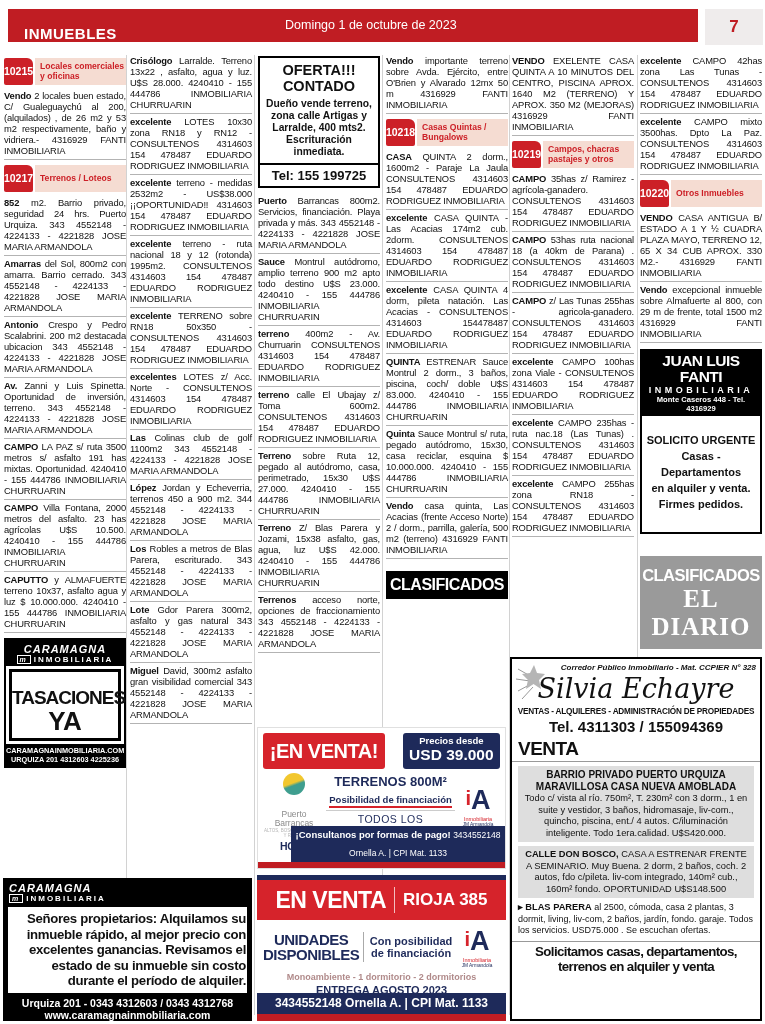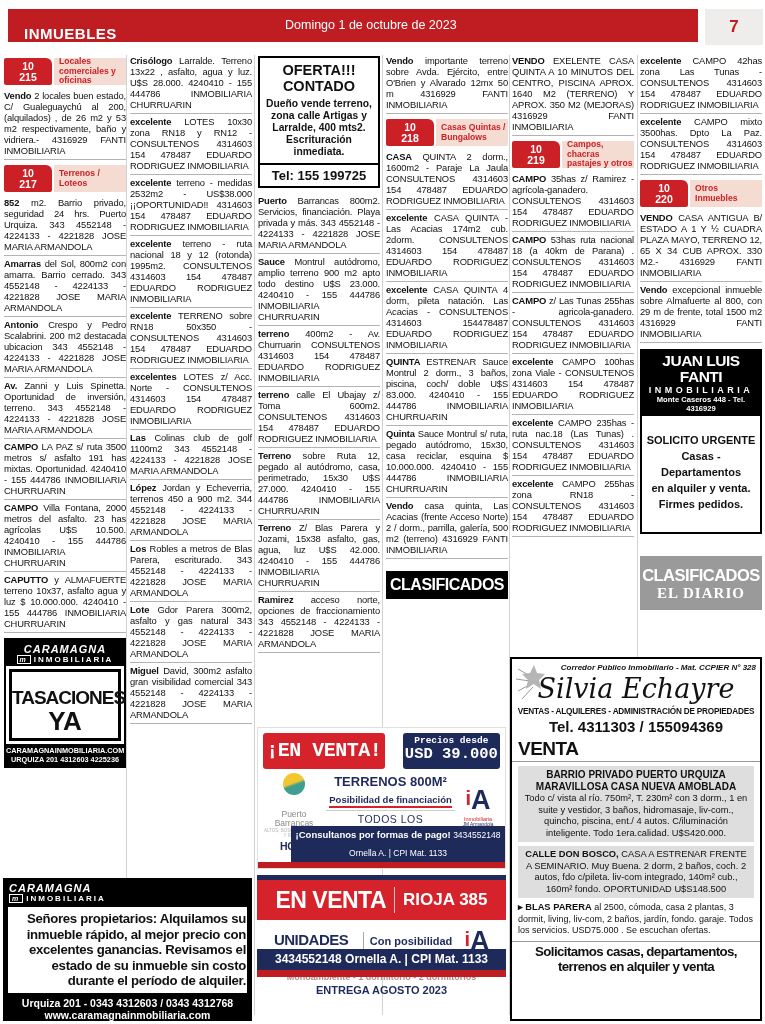--- a/index.html
+++ b/index.html
@@ -13,21 +13,21 @@
   .hdr-pagenum{position:absolute;top:9px;right:2px;width:58px;height:36px;background:#efecec;
                color:#c01d23;font-weight:bold;font-size:17px;display:flex;align-items:center;justify-content:center;}
   
   .col{position:absolute;top:53px;width:122px;}
   #colwrap-0{left:4px}#colwrap-1{left:130px}#colwrap-2{left:258px}#colwrap-3{left:386px}#colwrap-4{left:512px}#colwrap-5{left:640px}
   .vline{position:absolute;top:55px;height:960px;width:1px;background:#d2d2d2;}
   .ad{margin:0;padding:2px 0 3px;font-size:9.4px;line-height:11px;text-align:justify;
       border-bottom:1px solid #b3b3b3;letter-spacing:-.15px;font-stretch:condensed;}
   .ad b{font-weight:bold;}
   .cat{display:flex;align-items:stretch;margin:5px 0 3px;height:27px;}
-  .cat-code{background:#cc2027;color:#fff;font-weight:bold;width:48px;display:flex;flex-direction:column;
+  .cat-code{background:#cc2027;color:#fff;font-weight:bold;width:29px;display:flex;flex-direction:row;
             align-items:center;justify-content:center;font-size:10.5px;line-height:11px;border-radius:2px 6px 2px 2px;}
   .cat-label{background:#f5dcd2;color:#cc2027;font-weight:bold;font-size:8.6px;line-height:9.5px;flex:1;
              display:flex;align-items:center;padding-left:5px;margin-left:2px;}
   
   .oferta{border:2px solid #000;padding:4px 3px 0;text-align:center;margin:3px 0 5px;}
   .oferta .t{font-weight:bold;font-size:14.5px;line-height:16px;}
   .oferta .b{font-weight:bold;font-size:10.3px;line-height:12px;margin:4px 0;}
   .oferta .tel{font-weight:bold;font-size:13px;border-top:2px solid #000;margin:5px -3px 0;padding:3px 0;}
   
   .cara-box{border:2px solid #000;margin-top:5px;}
@@ -45,31 +45,31 @@
   
   .fanti{border:2px solid #000;margin-top:6px;}
   .fanti-head{background:#000;color:#fff;text-align:center;padding:2px 0 3px;}
   .fanti-name{font-weight:900;font-size:15.5px;line-height:16px;letter-spacing:-.5px;font-stretch:condensed;}
   .fanti-sub{font-weight:bold;font-size:9px;letter-spacing:3.5px;}
   .fanti-addr{font-weight:bold;font-size:7.6px;}
   .fanti-body{text-align:center;font-weight:bold;font-size:11px;line-height:16px;padding:16px 2px 20px;border-radius:18px;}
   
   .eldiario{background:#9a9a9a;color:#fff;text-align:center;margin-top:22px;padding:10px 0 8px;}
   .eld-1{font-weight:900;font-size:16.5px;letter-spacing:-.5px;font-stretch:condensed;}
-  .eld-2{font-weight:900;font-size:15px;font-family:"Liberation Serif",serif;letter-spacing:1px;text-align:center;}
+  .eld-2{font-weight:900;font-size:25px;font-family:"Liberation Serif",serif;letter-spacing:1px;text-align:center;}
   
   .cara-wide{position:absolute;left:3px;top:878px;width:249px;height:143px;background:#000;z-index:5;box-sizing:border-box;padding:3px 4px;}
   .cw-head{color:#fff;padding:1px 2px 3px;}
   .cw-msg{background:#fff;border:1px solid #000;text-align:right;font-weight:900;font-size:13.2px;
           line-height:15.5px;padding:4px 1px;font-stretch:condensed;letter-spacing:-.3px;}
   .cw-foot{color:#fff;font-weight:bold;font-size:10.5px;text-align:center;line-height:12px;padding-top:3px;}
   
   .enventa{position:absolute;left:257px;top:727px;width:249px;height:142px;background:#fff;z-index:5;
            box-sizing:border-box;border:1px solid #e0e0e0;}
-  .ev-row1{display:flex;gap:18px;padding:5px 5px 0;font-family:Liberation Mono, monospace;}
+  .ev-row1{display:flex;gap:18px;padding:5px 5px 0;}
   .ev-red{background:#d6232b;color:#fff;font-weight:900;font-size:20px;flex:1.25;text-align:center;
           line-height:36px;border-radius:3px;letter-spacing:-.5px;}
   .ev-navy{background:#1e2a5a;color:#fff;flex:1;text-align:center;border-radius:3px;padding:2px 0;}
   .ev-navy .s1{font-size:9.5px;font-weight:bold;display:block;line-height:11px;}
   .ev-navy .s2{font-size:15.5px;font-weight:900;display:block;line-height:17px;}
   .ev-row2{display:flex;align-items:center;padding:4px 4px 0;}
   .pb-logo{width:64px;text-align:center;}
   .pb-circle{width:22px;height:22px;border-radius:50%;margin:0 auto;
              background:linear-gradient(160deg,#f2c72e 45%,#3f9e8f 55%);}
   .pb-name{font-size:8.5px;color:#8a8a8a;line-height:9px;margin-top:15px;}
@@ -82,21 +82,21 @@
   .ia-i{color:#d6232b;font-weight:900;font-size:20px;position:relative;top:-4px;}
   .ia-a{color:#1e2a5a;font-weight:900;font-size:27px;}
   .ia-sub{font-size:5.5px;color:#d6232b;line-height:6px;}
   .ia-sub2{font-size:4.8px;color:#1e2a5a;}
   .ev-honor{color:#1e2a5a;font-weight:900;font-size:10.5px;text-align:center;margin-top:2px;letter-spacing:-.2px;}
   .ev-foot{position:absolute;left:0;right:0;bottom:6px;background:#1e2a5a;color:#fff;text-align:center;
            font-size:8.5px;line-height:18px;margin-left:33px;}
   .ev-foot b{font-size:9.5px;}
   .ev-strip{position:absolute;left:0;right:0;bottom:0;height:6px;background:#c01d23;}
   
-  .rioja{position:absolute;left:257px;top:875px;width:249px;height:102px;background:#fff;z-index:5;box-sizing:border-box;}
+  .rioja{position:absolute;left:257px;top:875px;width:249px;height:146px;background:#fff;z-index:5;box-sizing:border-box;}
   .rj-topstrip{height:5px;background:#1e2a5a;}
   .rj-banner{background:#d6232b;color:#fff;display:flex;align-items:center;justify-content:center;gap:8px;height:40px;}
   .rj-t1{font-weight:900;font-size:23px;letter-spacing:-.5px;}
   .rj-div{width:1px;height:26px;background:#fff;opacity:.7;}
   .rj-t2{font-weight:bold;font-size:17px;}
   .rj-body{display:flex;align-items:center;padding:6px 6px 0;}
   .rj-units{color:#1e2a5a;font-weight:900;font-size:15px;line-height:15px;letter-spacing:-.5px;flex:1.1;text-align:center;}
   .rj-vdiv{width:1px;height:30px;background:#aaa;margin:0 4px;}
   .rj-fin{color:#1e2a5a;font-weight:bold;font-size:11px;line-height:12px;flex:1;text-align:center;}
   .rj-types{color:#b08a8a;font-weight:bold;font-size:9px;text-align:center;margin-top:4px;}
@@ -202,21 +202,21 @@
       <div class="b">Dueño vende terreno, zona calle Artigas y Larralde, 400 mts2. Escrituración inmediata.</div>
       <div class="tel">Tel: 155 199725</div>
     </div>
     <div>
         <p class="ad"><b>Puerto </b><span>Barrancas 800m2. Servicios, financiación. Playa privada y más. 343 4552148 - 4224133 - 4221828 JOSE MARIA ARMANDOLA</span></p>
         <p class="ad"><b>Sauce </b><span>Montrul autódromo, amplio terreno 900 m2 apto todo destino U$S 23.000. 4240410 - 155 444786 INMOBILIARIA CHURRUARIN</span></p>
         <p class="ad"><b>terreno </b><span>400m2 - Av. Churruarin CONSULTENOS 4314603 154 478487 EDUARDO RODRIGUEZ INMOBILIARIA</span></p>
         <p class="ad"><b>terreno </b><span>calle El Ubajay z/ Toma 600m2. CONSULTENOS 4314603 154 478487 EDUARDO RODRIGUEZ INMOBILIARIA</span></p>
         <p class="ad"><b>Terreno </b><span>sobre Ruta 12, pegado al autódromo, casa, perimetrado, 15x30 U$S 27.000. 4240410 - 155 444786 INMOBILIARIA CHURRUARIN</span></p>
         <p class="ad"><b>Terreno </b><span>Z/ Blas Parera y Jozami, 15x38 asfalto, gas, agua, luz U$S 42.000. 4240410 - 155 444786 INMOBILIARIA CHURRUARIN</span></p>
-        <p class="ad"><b>Ramirez </b><span>acceso norte, opciones de fraccionamiento 343 4552148 - 4224133 - 4221828 JOSE MARIA ARMANDOLA</span></p>
+        <p class="ad"><b>Terrenos </b><span>acceso norte, opciones de fraccionamiento 343 4552148 - 4224133 - 4221828 JOSE MARIA ARMANDOLA</span></p>
       </div>
   </div>
 
   <div class="col" id="colwrap-3">
     <div>
         <p class="ad"><b>Vendo </b><span>importante terreno sobre Avda. Ejército, entre O'Brien y Alvarado 12mx 50 m 4316929 FANTI INMOBILIARIA</span></p>
         <div class="cat">
           <span class="cat-code">
             <span>10</span>
             <span>218</span>

